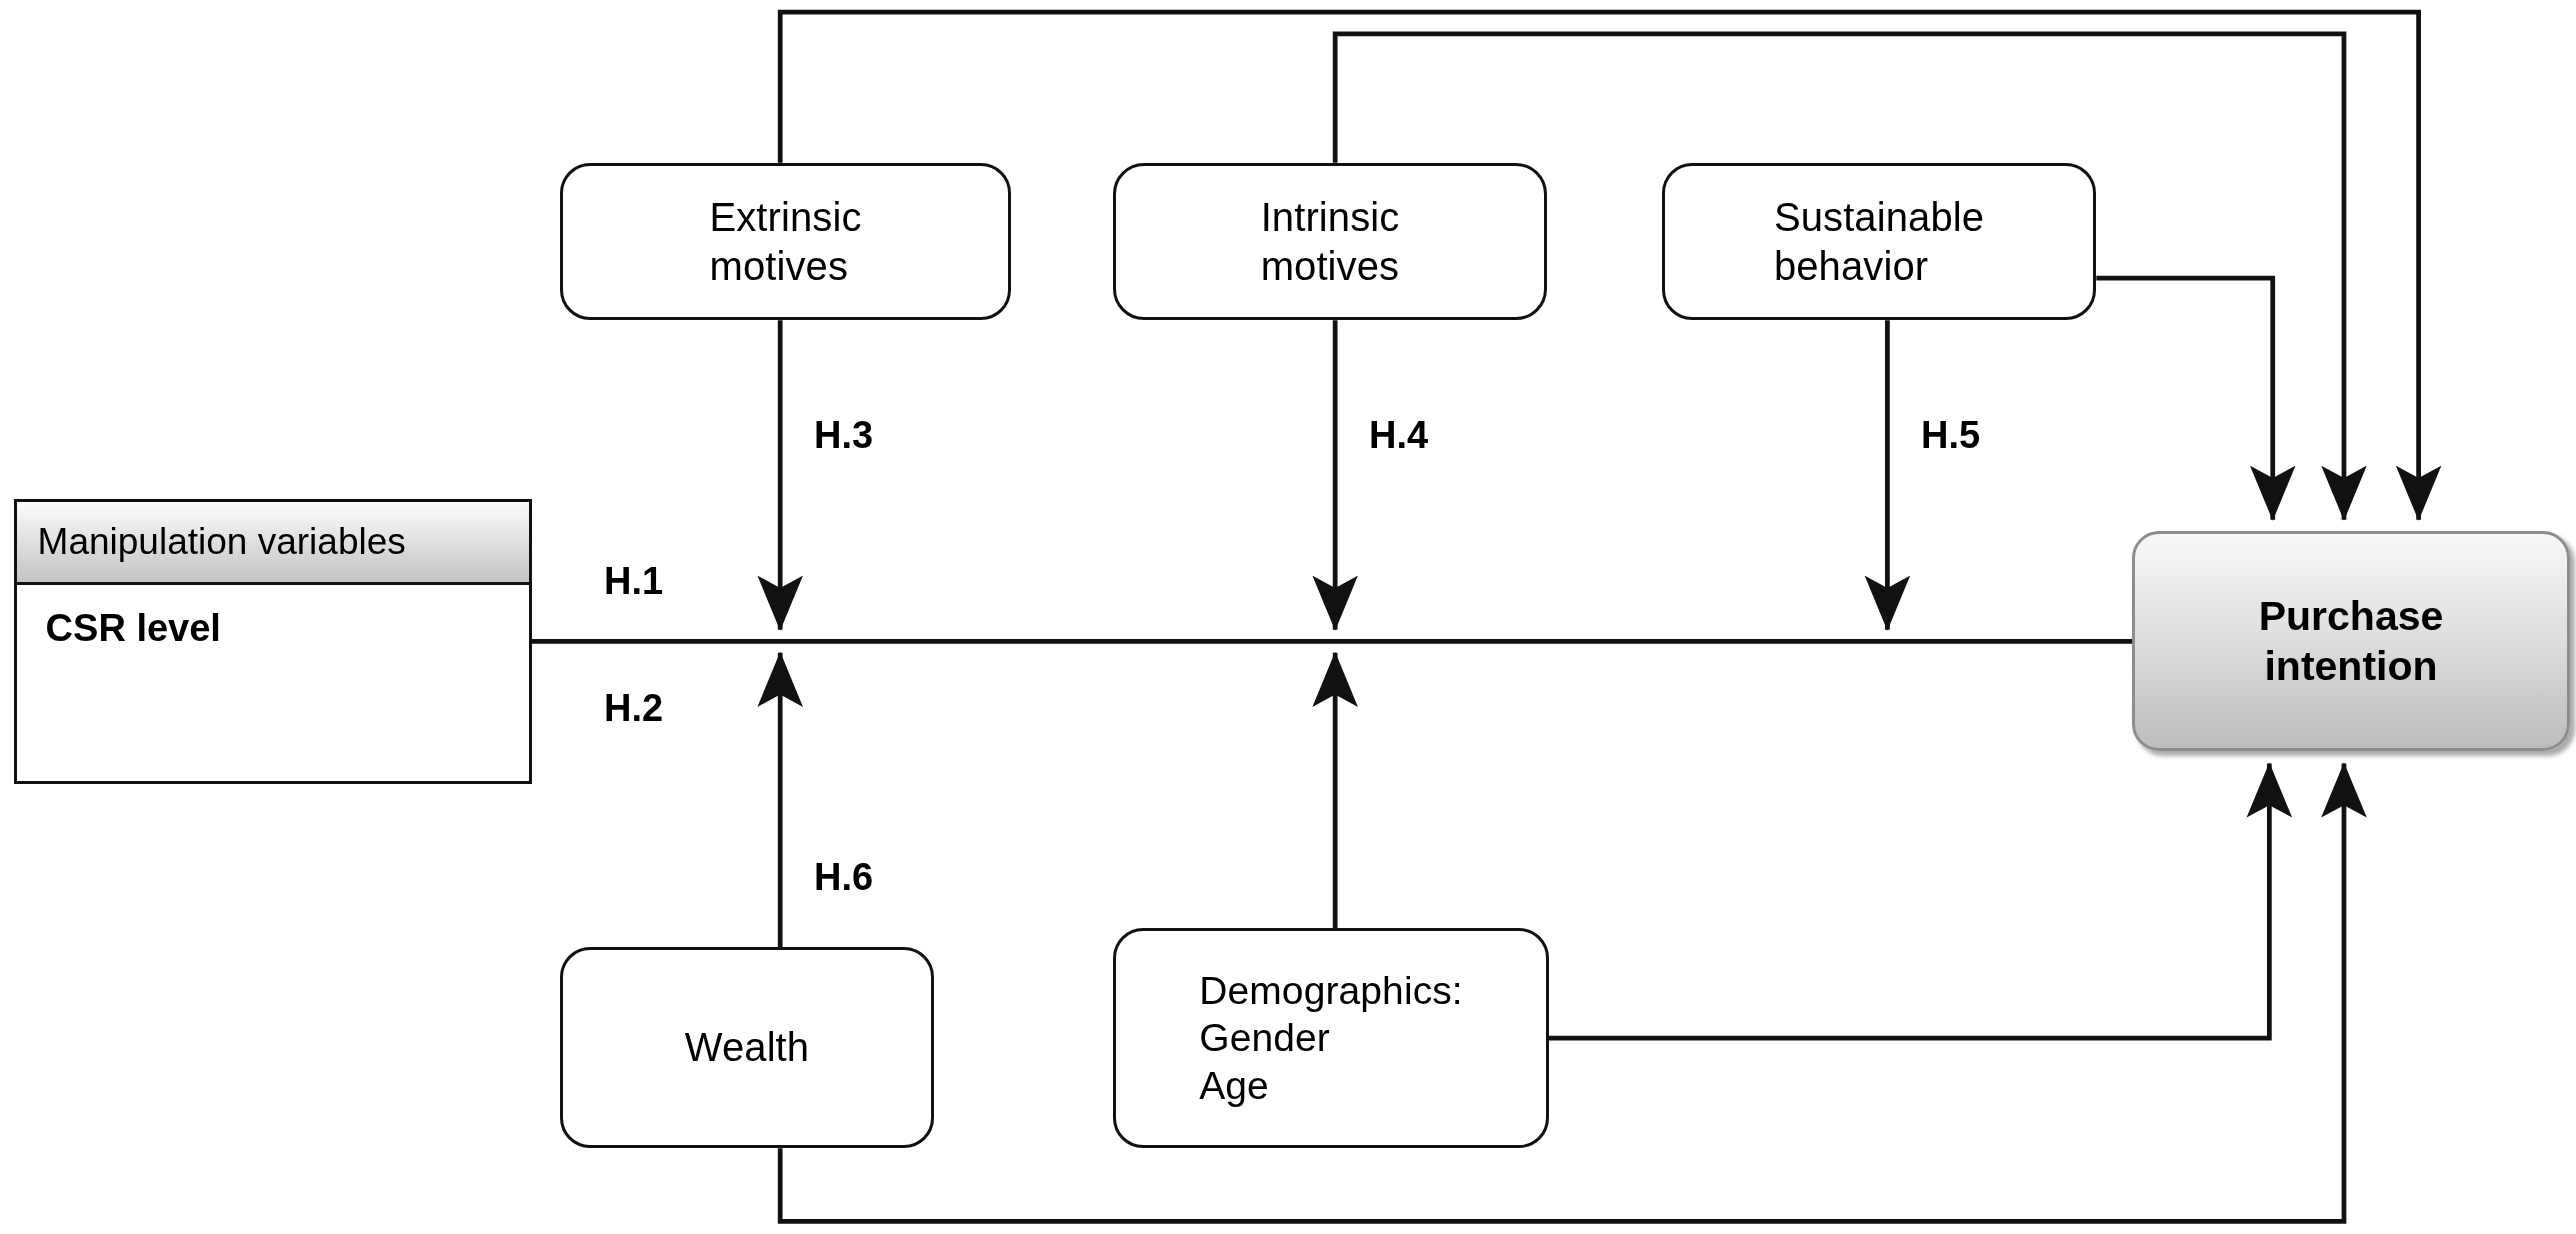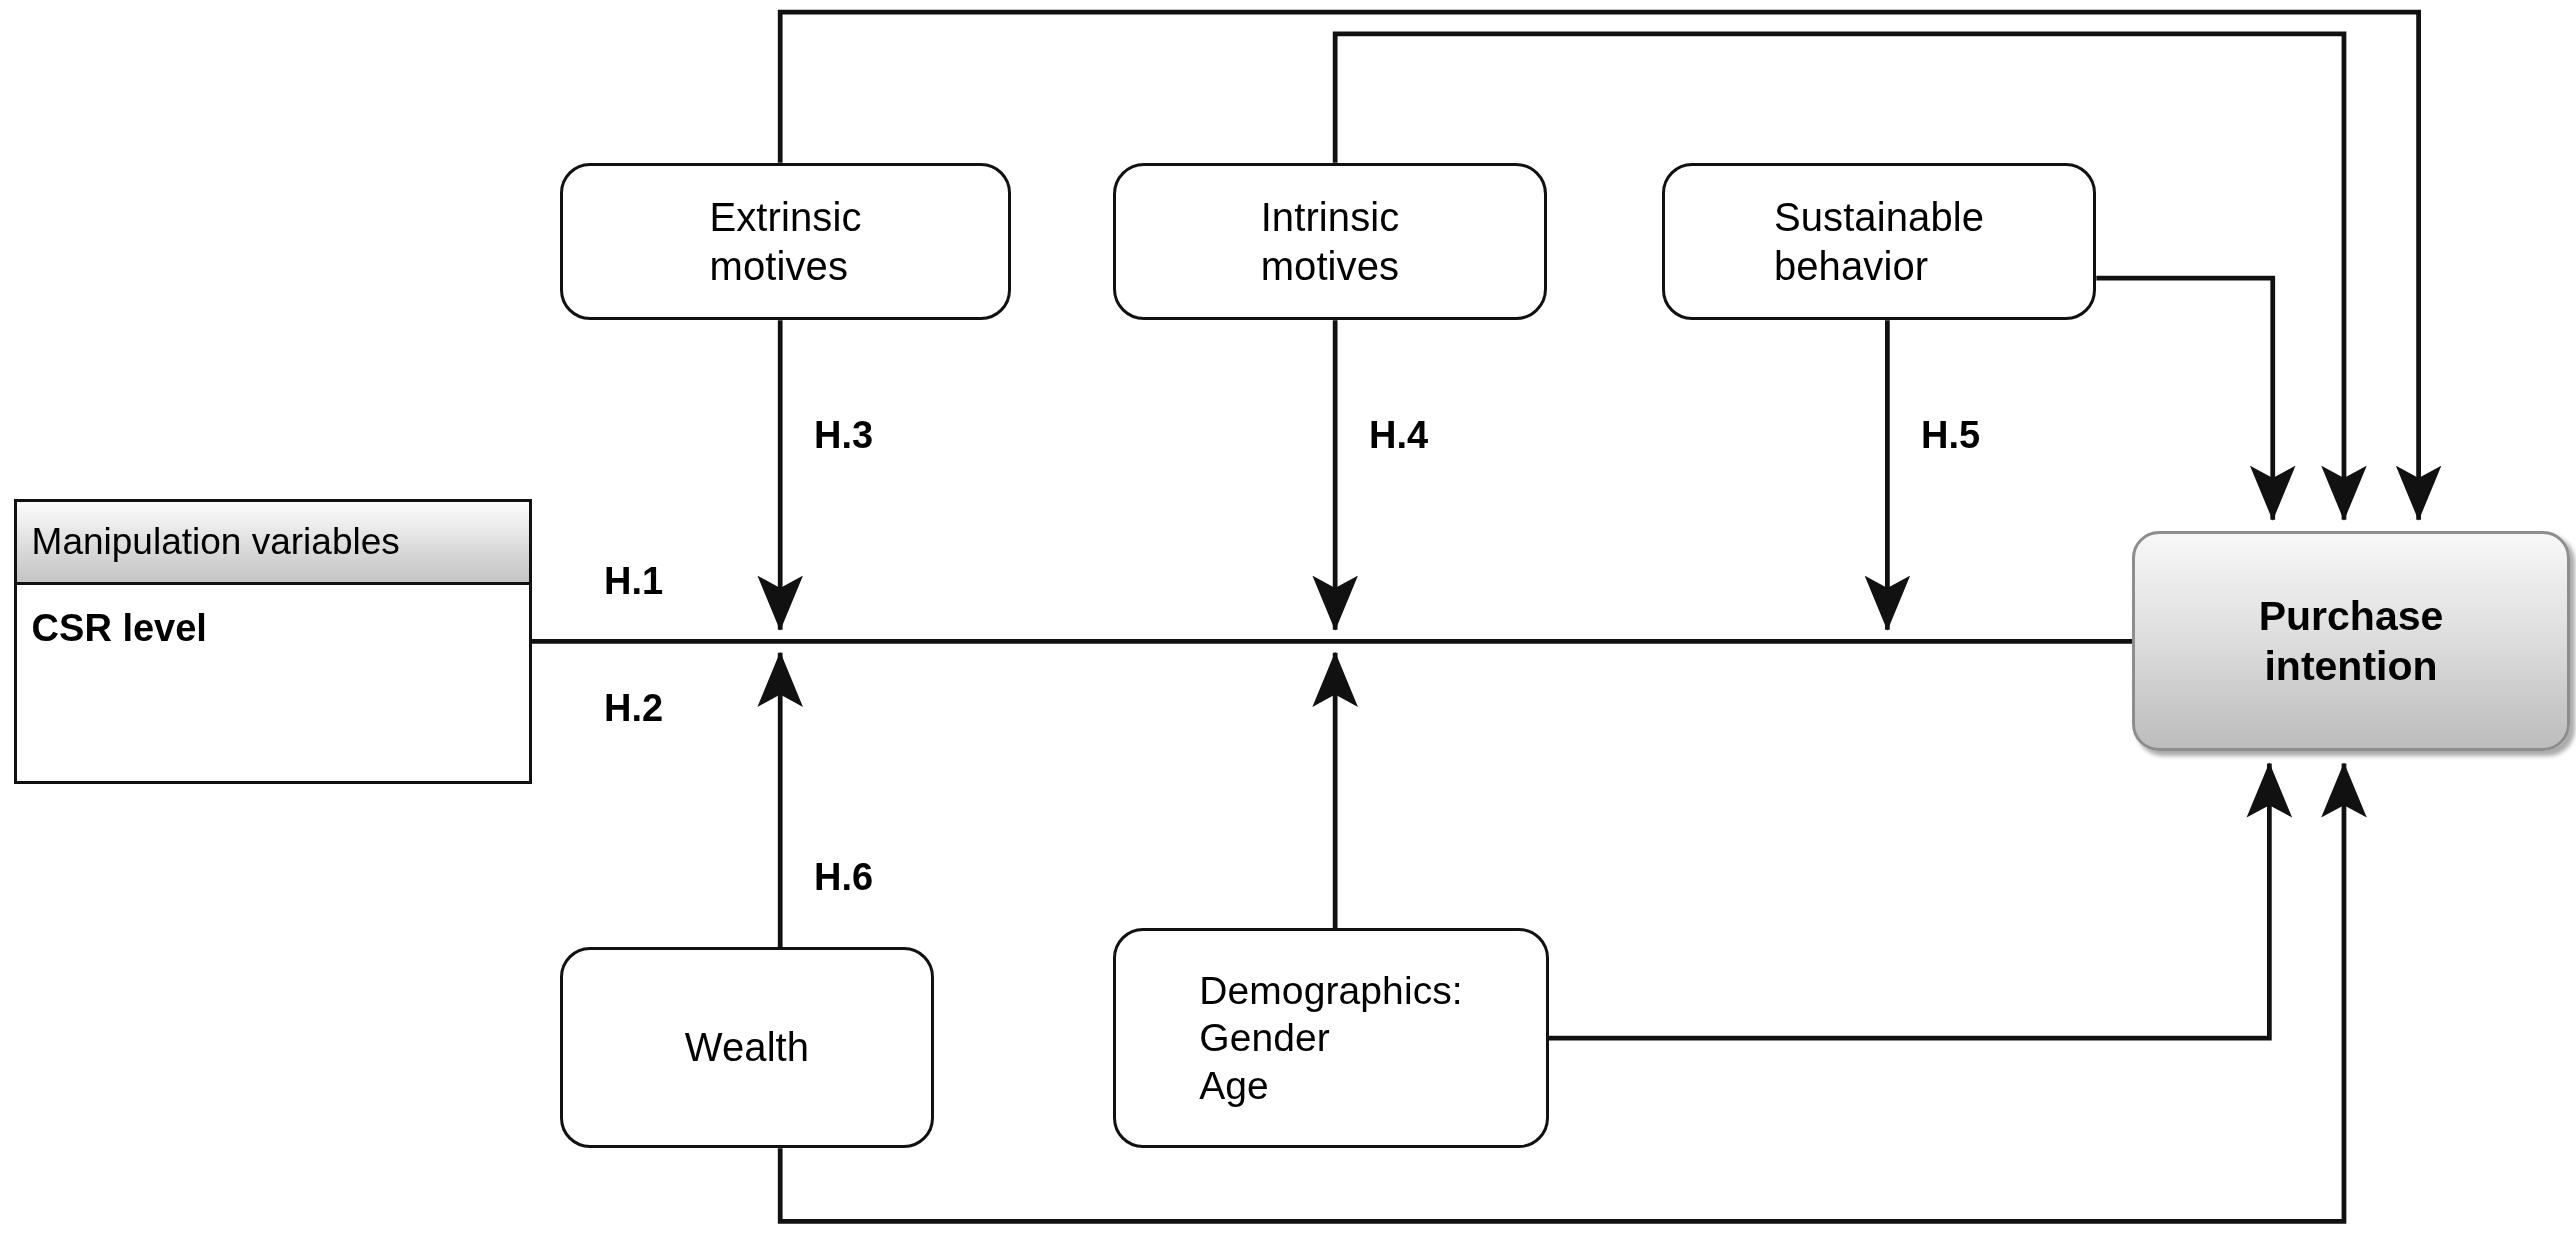--- a/index.html
+++ b/index.html
@@ -12,23 +12,23 @@
         font-size:40px;line-height:1.22;letter-spacing:0.1px;white-space:pre-line;}
 
   .outcome{position:absolute;box-sizing:border-box;display:flex;align-items:center;justify-content:center;
            text-align:center;border:3.4px solid #8d8d8d;border-radius:27px;
            background:linear-gradient(180deg,#f7f7f7 0%,#eeeeee 18%,#dcdcdc 52%,#c7c7c7 82%,#bdbdbd 100%);
            color:#000;font-size:41px;line-height:1.22;font-weight:bold;white-space:pre-line;
            box-shadow:4.1px 4.7px 4.7px rgba(0,0,0,.33);}
 
   .mtable{position:absolute;box-sizing:border-box;border:3.4px solid #111;background:#fff;}
   .mhead{box-sizing:border-box;height:83px;border-bottom:3.4px solid #111;display:flex;align-items:center;
-         padding-left:15px;font-size:37px;color:#000;
+         padding-left:21px;font-size:37px;color:#000;
          background:linear-gradient(180deg,#fcfcfc 0%,#f0f0f0 22%,#d8d8d8 62%,#c4c4c4 100%);}
-  .mrow{box-sizing:border-box;height:86px;display:flex;align-items:center;padding-left:15px;
+  .mrow{box-sizing:border-box;height:86px;display:flex;align-items:center;padding-left:29px;
         font-size:38px;font-weight:bold;color:#000;background:#fff;}
   .mrow.sep{border-top:3.4px solid #111;}
 
   .hlab{position:absolute;font-size:38px;font-weight:bold;color:#000;white-space:nowrap;}
 </style>
 </head>
 <body>
 
 <div id="stage">
 

